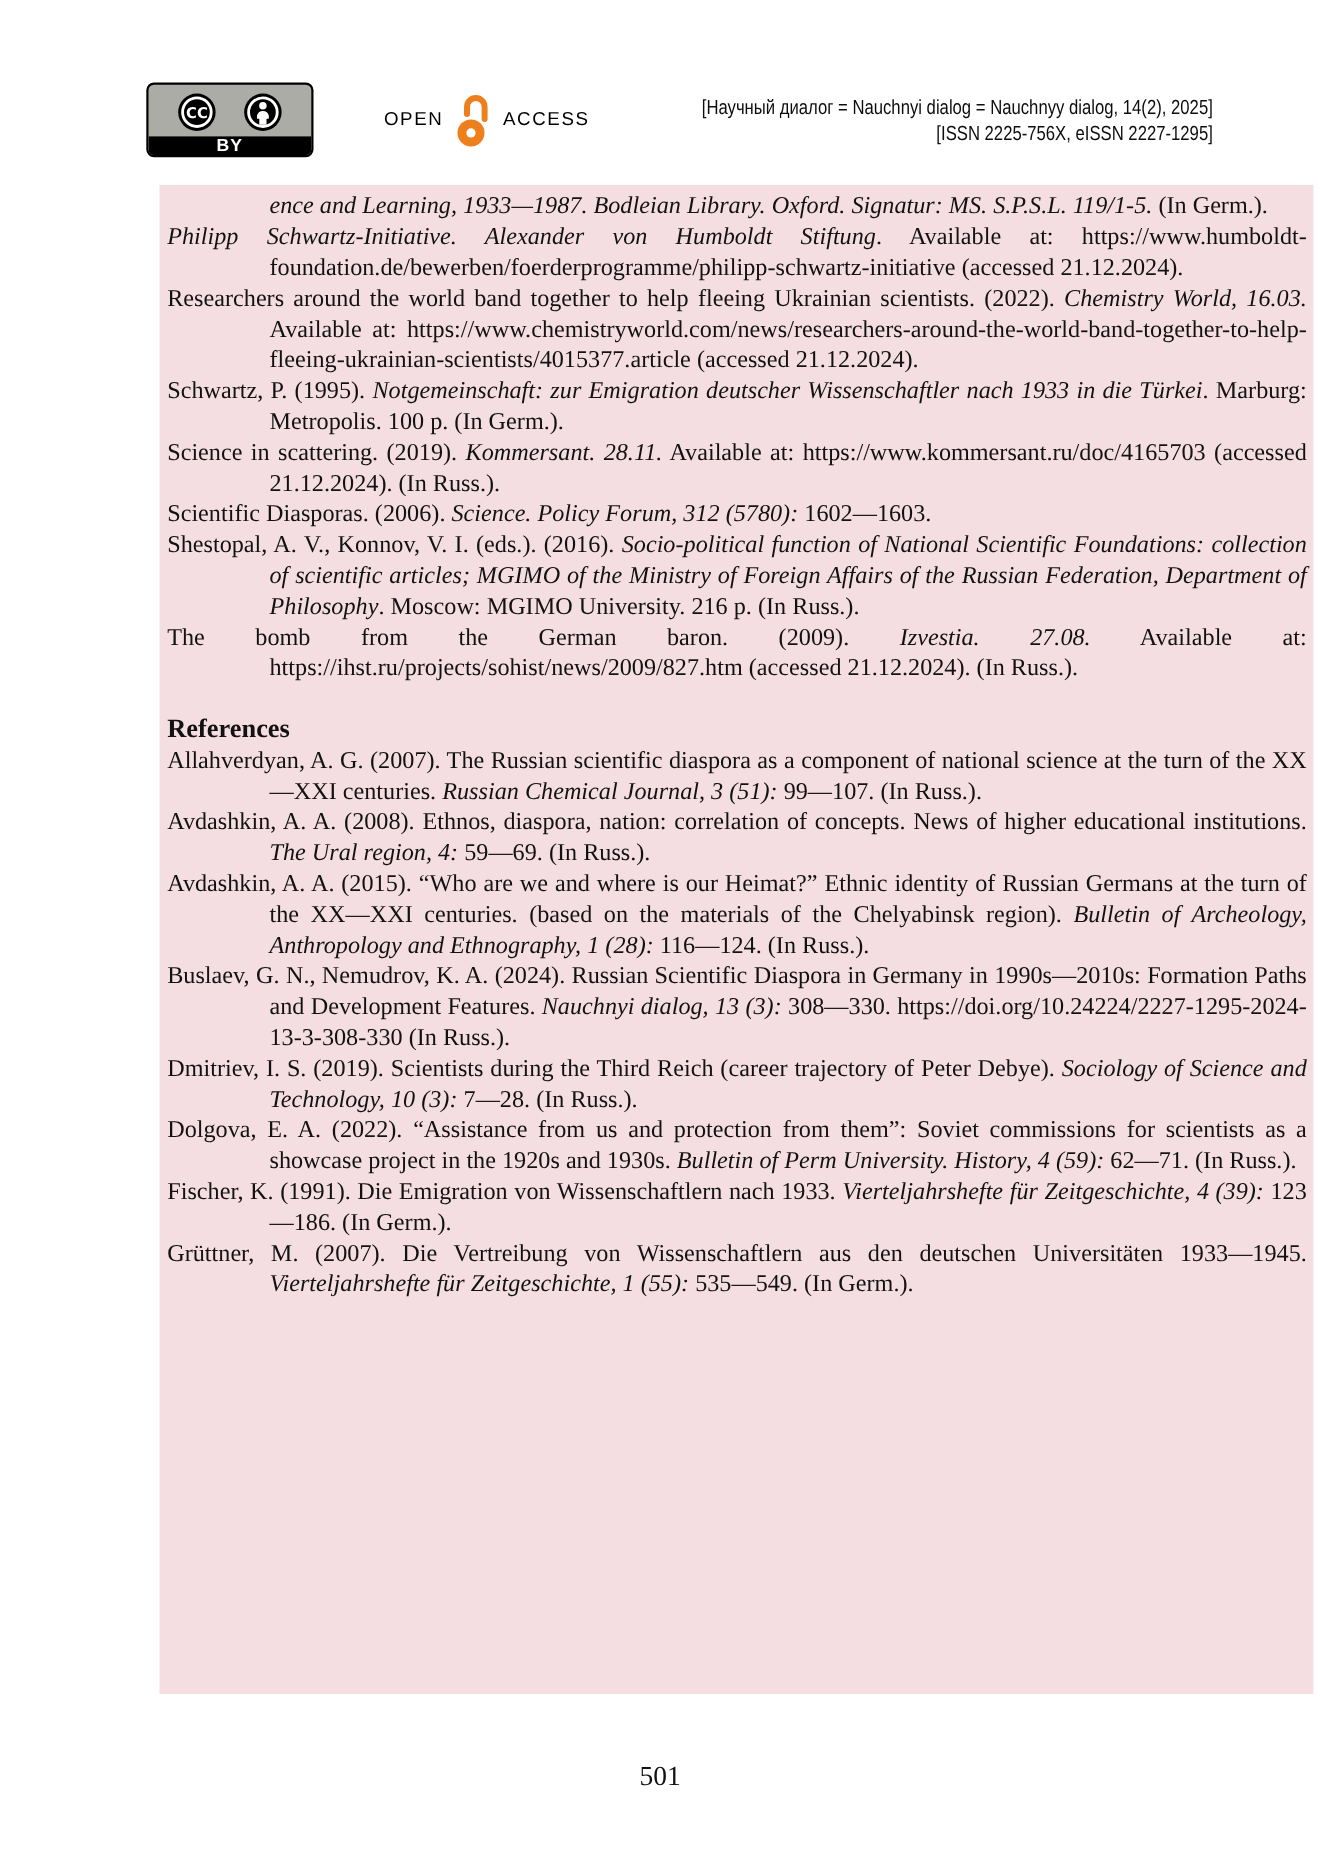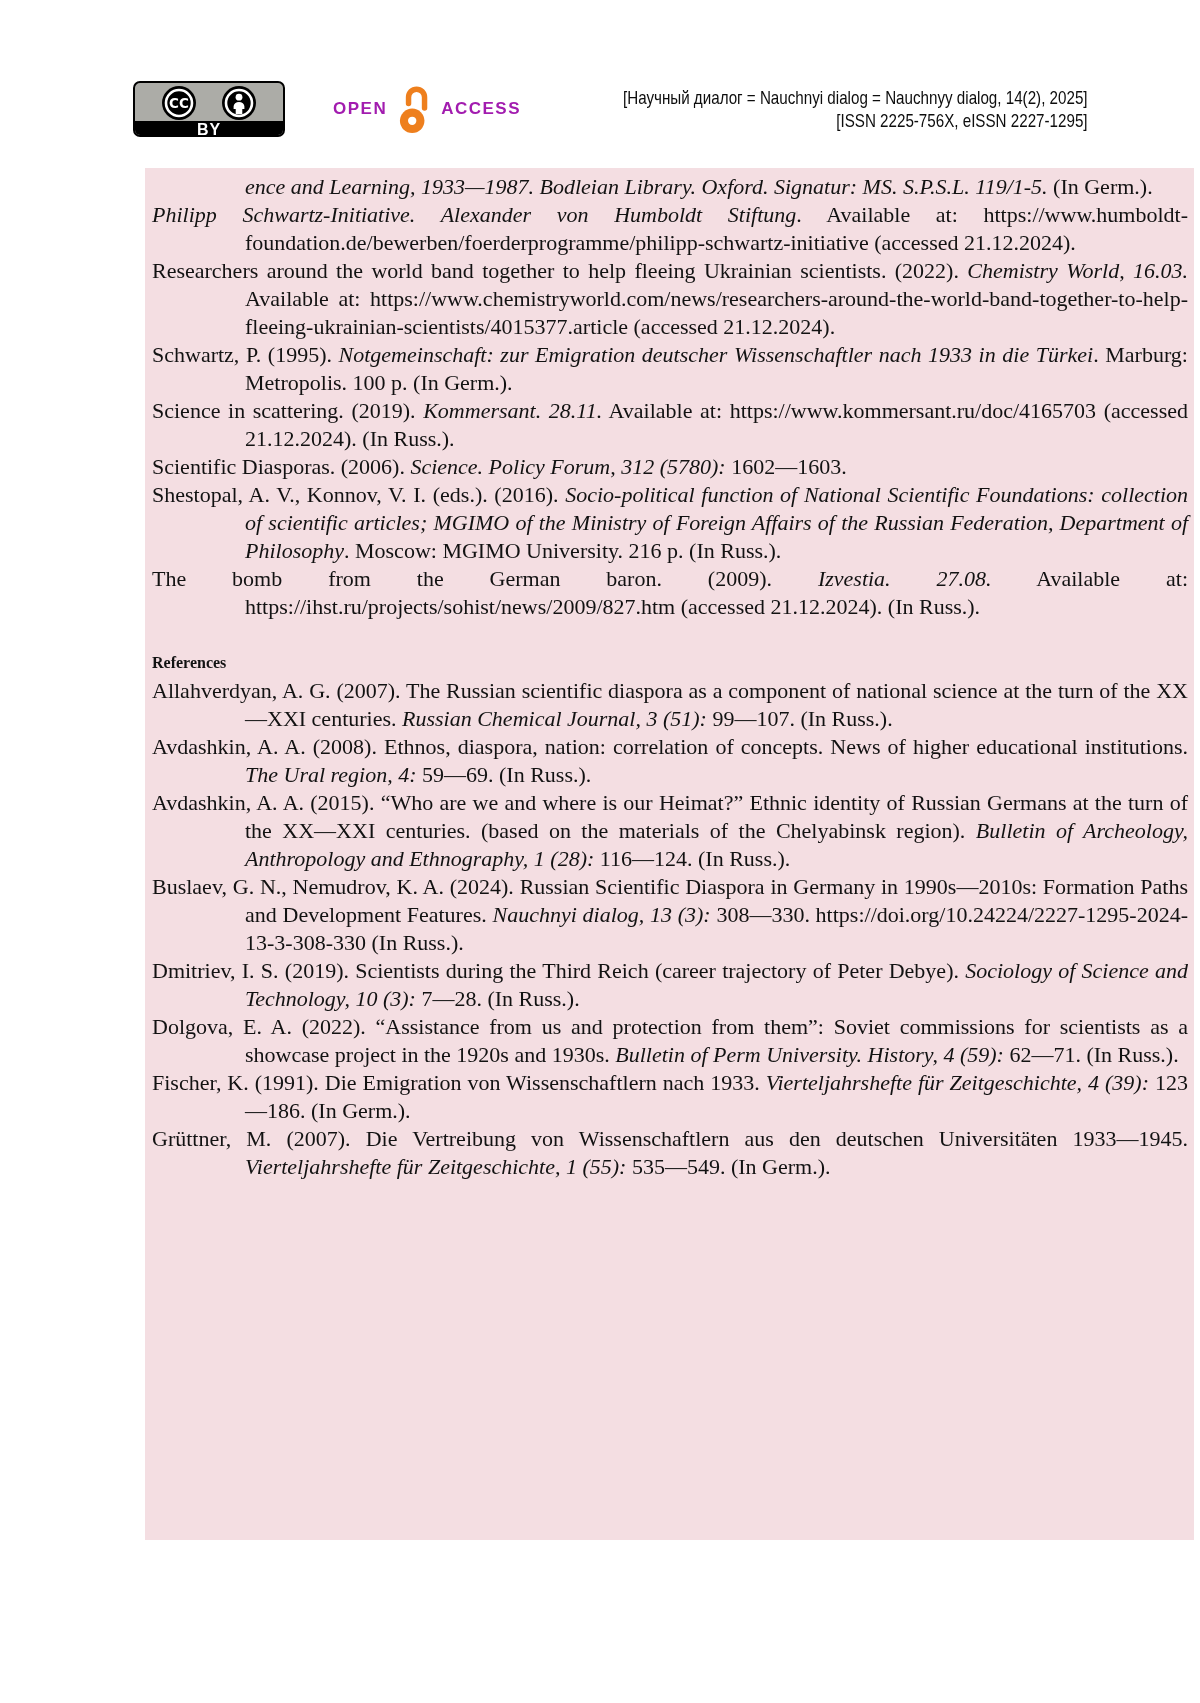--- a/index.html
+++ b/index.html
@@ -19,21 +19,21 @@
     position: absolute;
     top: 80px;
     left: 133px;
     right: 127px;
     height: 58px;
     display: flex;
     align-items: center;
   }
   .cc-badge {
     width: 152px;
-    height: 56px;
+    height: 68px;
     background: #acaca7;
     border: 2px solid #000;
     border-radius: 7px;
     overflow: hidden;
     display: flex;
     flex-direction: column;
     flex: none;
   }
   .cc-top {
     flex: 1;
@@ -50,27 +50,27 @@
     font-family: "Liberation Sans", sans-serif;
     font-size: 16px;
     font-weight: bold;
     text-align: center;
     line-height: 17px;
     letter-spacing: 1px;
   }
   .oa-logo {
     display: flex;
     align-items: center;
-    margin-left: 48px;
+    margin-left: 64px;
     gap: 7px;
     font-family: "Liberation Sans", sans-serif;
-    font-weight: bold;
+    font-weight: normal;
     font-size: 17px;
     letter-spacing: 1.5px;
-    color: #a21caf;
+    color: #000000;
     flex: none;
   }
   .oa-logo svg { width: 40px; height: 54px; }
   .citation {
     margin-left: auto;
     text-align: right;
     font-family: "Liberation Sans", sans-serif;
     font-size: 18.5px;
     line-height: 23px;
     font-weight: 500;
@@ -93,21 +93,21 @@
   }
   .ref {
     padding-left: 93px;
     text-indent: -93px;
     text-align: justify;
     overflow-wrap: break-word;
     hyphens: auto;
   }
   .ref.cont { text-indent: 0; }
   .refs-heading {
-    font-size: 16px;
+    font-size: 24px;
     font-weight: bold;
     margin-top: 28px;
     text-align: left;
   }
 
   
   .page-footer {
     position: absolute;
     top: 1602px;
     left: 0;
@@ -174,14 +174,17 @@
         <p class="ref"><span>Avdashkin, A. A. (2008). Ethnos, diaspora, nation: correlation of concepts. News of higher educational institutions. </span><i>The Ural region, 4:</i><span> 59—69. (In Russ.).</span></p>
         <p class="ref"><span>Avdashkin, A. A. (2015). “Who are we and where is our Heimat?” Ethnic identity of Russian Germans at the turn of the XX—XXI centuries. (based on the materials of the Chelyabinsk region). </span><i>Bulletin of Archeology, Anthropology and Ethnography, 1 (28):</i><span> 116—124. (In Russ.).</span></p>
         <p class="ref"><span>Buslaev, G. N., Nemudrov, K. A. (2024). Russian Scientific Diaspora in Germany in 1990s—2010s: Formation Paths and Development Features. </span><i>Nauchnyi dialog, 13 (3):</i><span> 308—330. https://doi.org/10.24224/2227-1295-2024-13-3-308-330 (In Russ.).</span></p>
         <p class="ref"><span>Dmitriev, I. S. (2019). Scientists during the Third Reich (career trajectory of Peter Debye). </span><i>Sociology of Science and Technology, 10 (3):</i><span> 7—28. (In Russ.).</span></p>
         <p class="ref"><span>Dolgova, E. A. (2022). “Assistance from us and protection from them”: Soviet commissions for scientists as a showcase project in the 1920s and 1930s. </span><i>Bulletin of Perm University. History, 4 (59):</i><span> 62—71. (In Russ.).</span></p>
         <p class="ref"><span>Fischer, K. (1991). Die Emigration von Wissenschaftlern nach 1933. </span><i>Vierteljahrshefte für Zeitgeschichte, 4 (39):</i><span> 123—186. (In Germ.).</span></p>
         <p class="ref"><span>Grüttner, M. (2007). Die Vertreibung von Wissenschaftlern aus den deutschen Universitäten 1933—1945. </span><i>Vierteljahrshefte für Zeitgeschichte, 1 (55):</i><span> 535—549. (In Germ.).</span></p>
       </div>
   </main>
 
+  <footer class="page-footer">
+    <span>501</span>
+  </footer>
 
 </div>
 
 </body></html>

